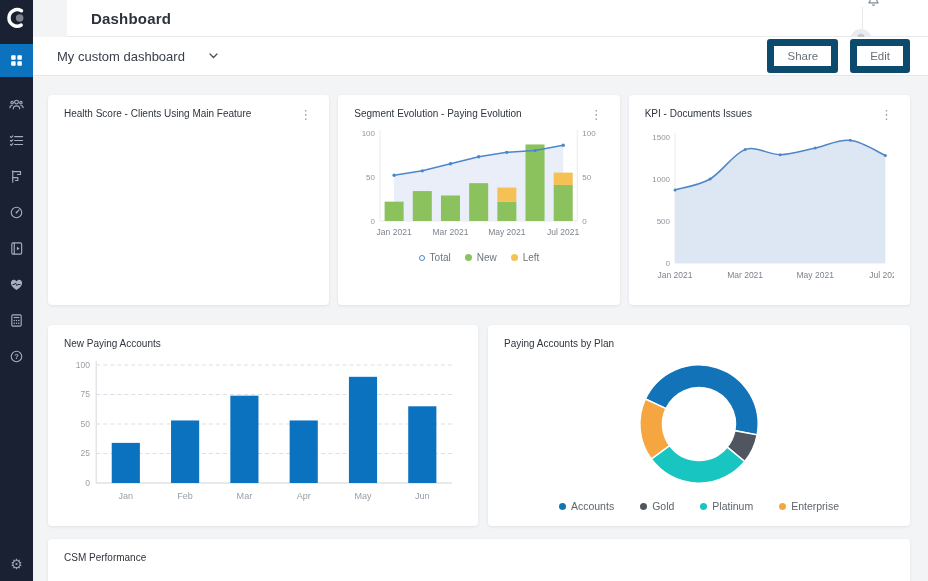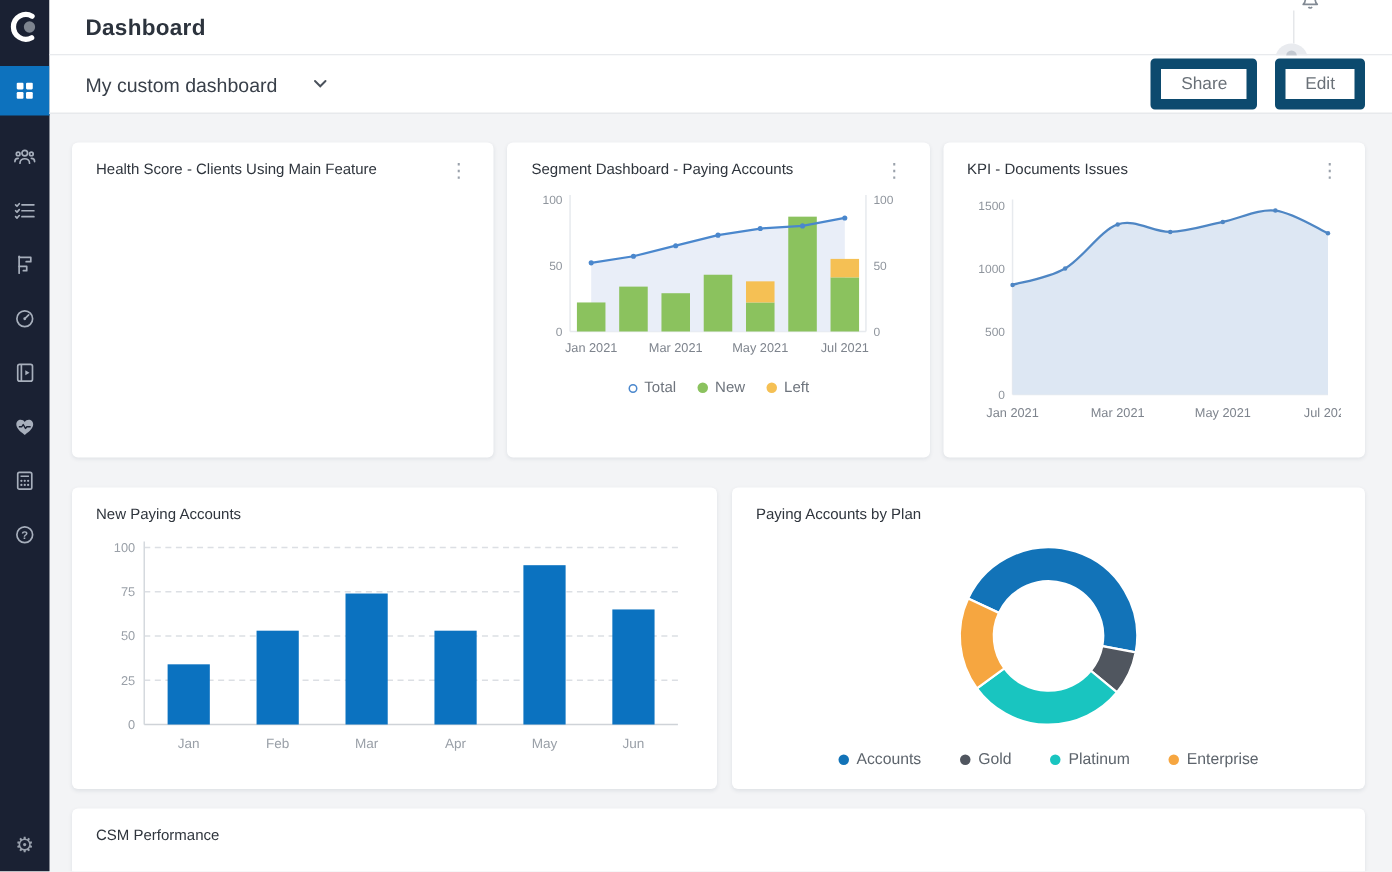--- a/index.html
+++ b/index.html
@@ -11,21 +11,21 @@
   .logo { width:33px; height:36px; display:flex; align-items:center; justify-content:center; cursor:pointer; }
   .nav-tile { width:33px; height:33px; margin-top:8px; display:flex; align-items:center; justify-content:center; cursor:pointer; }
   .nav-tile.active { background:#0d72be; }
   .nav-icons { display:flex; flex-direction:column; align-items:center; gap:21px; margin-top:20px; }
   .nav-icon { width:15px; height:15px; display:flex; align-items:center; justify-content:center; cursor:pointer; }
   .nav-bottom { margin-top:auto; margin-bottom:10px; }
   .uglyph { font-family:"DejaVu Sans", sans-serif; color:#99a1ad; font-size:14px; line-height:1; }
 
   
   .main { flex:1; display:flex; flex-direction:column; min-width:0; }
-  .header { height:37px; background:#fff; border-bottom:1px solid #e8eaed; display:flex; align-items:center; padding:0 20px 0 24px; flex-shrink:0; }
+  .header { height:37px; background:#fff; border-bottom:1px solid #e8eaed; display:flex; align-items:center; padding:0 20px 0 24px; flex-shrink:0;margin-left:34px; }
   .page-title { font-size:15px; font-weight:700; color:#2c333d; letter-spacing:.2px; }
   .header-right { margin-left:auto; display:flex; align-items:center;flex-direction:column; }
   .hicon { width:15px; height:15px; margin-left:26px; cursor:pointer; display:flex; align-items:center; justify-content:center; }
   .hdivider { width:1px; height:22px; background:#e5e7ea; margin:0 16px 0 20px; }
   .avatar { width:22px; height:22px; border-radius:50%; background:#e9ebef; overflow:hidden; cursor:pointer; flex-shrink:0; }
   .user-name { font-size:12px; font-weight:700; color:#2b313a; margin:0 5px 0 9px; cursor:pointer; }
   .user-caret { font-size:8px; color:#3a414b; cursor:pointer; }
 
   .toolbar { height:39px; background:#fff; border-bottom:1px solid #e7e9ec; display:flex; align-items:center; padding:0 18px 0 24px; flex-shrink:0; }
   .dash-select { display:flex; align-items:center; gap:24px; cursor:pointer; font-size:13px; color:#39404a; }
@@ -202,21 +202,21 @@
     <div class="row row1">
       <div class="card">
         <div class="card-head">
           <span class="card-title">Health Score - Clients Using Main Feature</span>
           <span class="kebab">⋮</span>
         </div>
       </div>
 
       <div class="card">
         <div class="card-head">
-          <span class="card-title">Segment Dashboard - Paying Accounts</span>
+          <span class="card-title">Segment Evolution - Paying Evolution</span>
           <span class="kebab">⋮</span>
         </div>
         <div class="chart-wrap">
           <svg id="chart-combo" width="100%" height="122" viewBox="0 0 249 122" preserveAspectRatio="none">
               <line x1="26" y1="5" x2="26" y2="96" stroke="#e7eaee"></line>
               <line x1="223" y1="5" x2="223" y2="96" stroke="#e7eaee"></line>
               <line x1="26" y1="96" x2="223" y2="96" stroke="#e7eaee"></line>
               <text x="21" y="99" text-anchor="end" font-size="8" fill="#8f959d">0</text>
               <text x="228" y="99" text-anchor="start" font-size="8" fill="#8f959d">0</text>
               <text x="21" y="55" text-anchor="end" font-size="8" fill="#8f959d">50</text>

